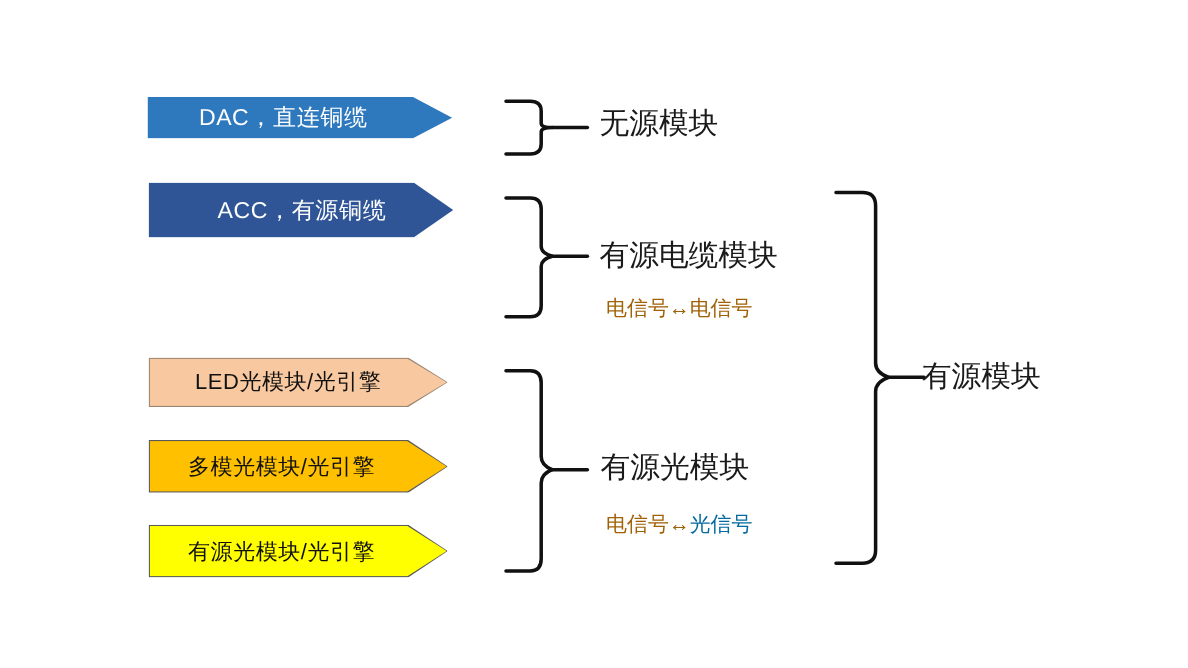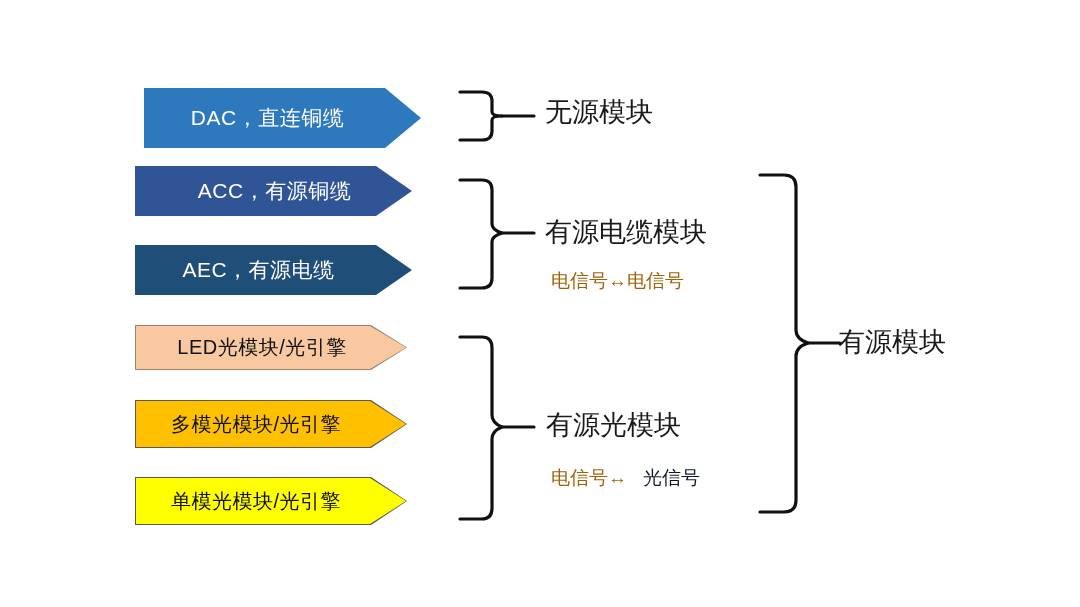--- a/index.html
+++ b/index.html
@@ -61,53 +61,50 @@
     font-size:27px;
     line-height:1;
   }
   .sublbl{
     position:absolute;
     white-space:nowrap;
     font-size:19px;
     line-height:1;
   }
   .c-blue{color:#a16207;}
-  .c-pink{color:#0f172a;margin-left:16px;}
+  .c-pink{color:#0369a1;}
 </style>
 </head>
 <body>
 
 <div id="stage">
 
   <div class="arrow-outline arrow-peach-o" style="left:135px;top:325px;width:272px;height:45px;"></div>
   <div class="arrow-outline arrow-gold-o" style="left:135px;top:400px;width:272px;height:48px;"></div>
   <div class="arrow-outline arrow-yellow-o" style="left:135px;top:477px;width:272px;height:48px;"></div>
 
-  <div class="arrow arrow-blue1" style="left:144px;top:88px;width:277px;height:60px;justify-content:center;">
+  <div class="arrow arrow-blue1" style="left:134px;top:88px;width:277px;height:38px;justify-content:center;">
     <span class="alabel">DAC，直连铜缆</span>
   </div>
 
   <div class="arrow arrow-blue2" style="left:135px;top:166px;width:277px;height:50px;">
     <span class="alabel">ACC，有源铜缆</span>
   </div>
 
-  <div class="arrow arrow-blue3" style="left:135px;top:245px;width:277px;height:50px;">
-    <span class="alabel">AEC，有源电缆</span>
-  </div>
 
   <div class="arrow arrow-peach" style="left:136px;top:326px;width:270px;height:43px;padding-left:12px;">
     <span class="alabel">LED光模块/光引擎</span>
   </div>
 
   <div class="arrow arrow-gold" style="left:136px;top:401px;width:270px;height:46px;">
     <span class="alabel">多模光模块/光引擎</span>
   </div>
 
   <div class="arrow arrow-yellow" style="left:136px;top:478px;width:270px;height:46px;">
-    <span class="alabel">单模光模块/光引擎</span>
+    <span class="alabel">有源光模块/光引擎</span>
   </div>
 
   <div class="brace" style="left:458px;top:88px;">
     <svg width="84" height="56" viewBox="0 0 84 56">
       <path d="M2,4 L24,4 Q34,4 34,13 L34,24 Q34,28 44,28 Q34,28 34,32 L34,43 Q34,52 24,52 L2,52" fill="none" stroke="#111111" stroke-width="3.2" stroke-linecap="round" stroke-linejoin="round"></path>
       <path d="M44,28 L76,28" fill="none" stroke="#111111" stroke-width="3.2" stroke-linecap="round"></path>
     </svg>
   </div>
 
   <div class="brace" style="left:458px;top:176px;">

